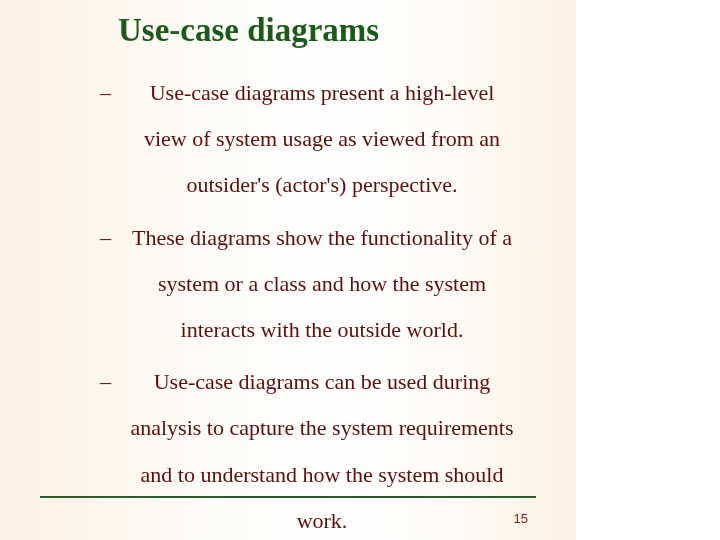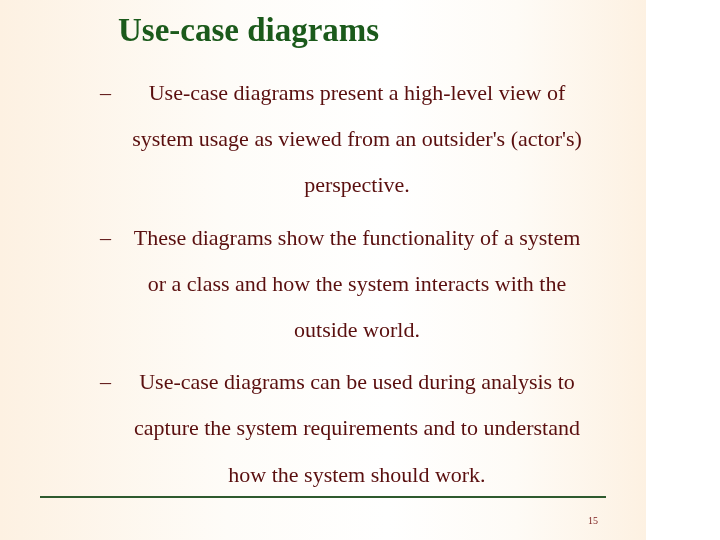--- a/index.html
+++ b/index.html
@@ -3,21 +3,21 @@
 <meta charset="utf-8">
 <style>
   html, body {
     margin: 0;
     padding: 0;
     width: 720px;
     height: 540px;
     overflow: hidden;
   }
   .slide {
-    width: 646px;
+    width: 576px;
     height: 540px;
     background: linear-gradient(to right, #fdf1e2 0%, #fefcf8 35%, #ffffff 60%, #fefbf6 80%, #fdf1e2 100%);
     position: relative;
     font-family: "Times New Roman", Times, serif;
     box-sizing: border-box;
   }
   .title {
     position: absolute;
     top: 12px;
     left: 118px;
@@ -50,23 +50,23 @@
     position: absolute;
     left: 40px;
     right: 40px;
     bottom: 42px;
     border-top: 2px solid #2e5a2e;
   }
   .pagenum {
     position: absolute;
     right: 48px;
     bottom: 14px;
-    font-size: 10px;
+    font-size: 13px;
     color: #7a1a1a;
-    font-family: Liberation Serif, serif;
+    font-family: Liberation Sans, sans-serif;
   }
 </style>
 </head>
 <body>
 
 <div class="slide">
   <div class="title">Use-case diagrams</div>
 
   <div class="body">
     <div class="bullet">

